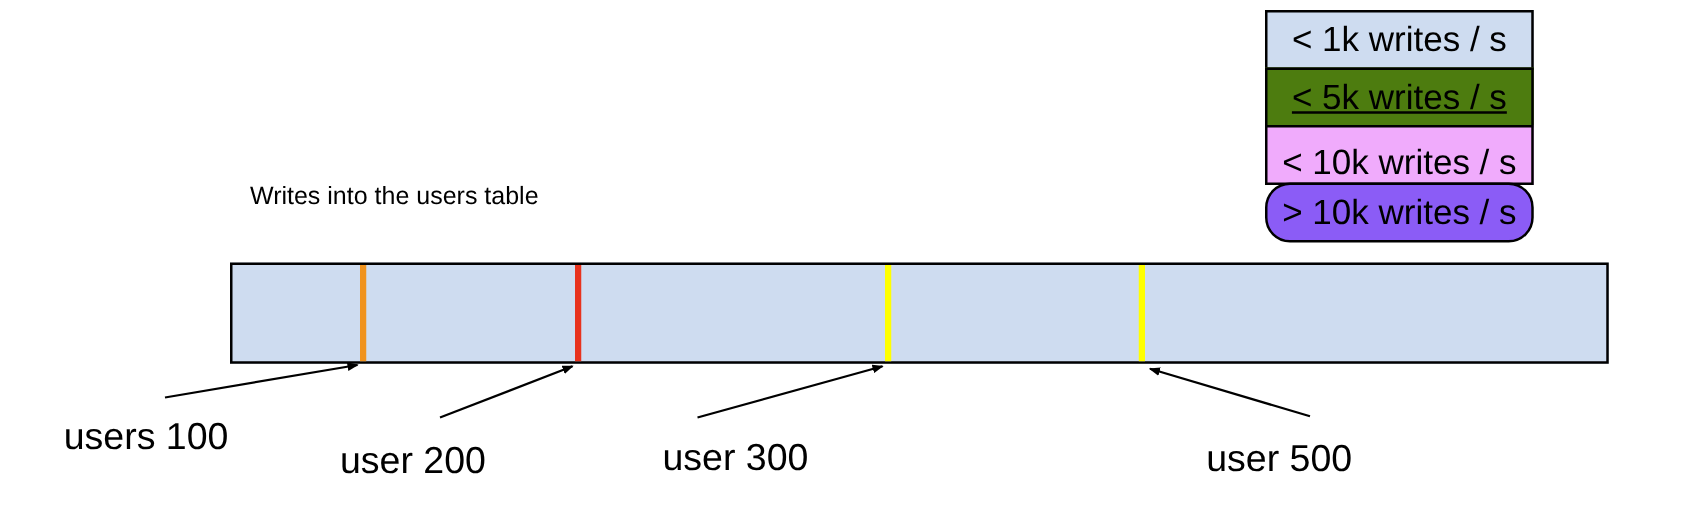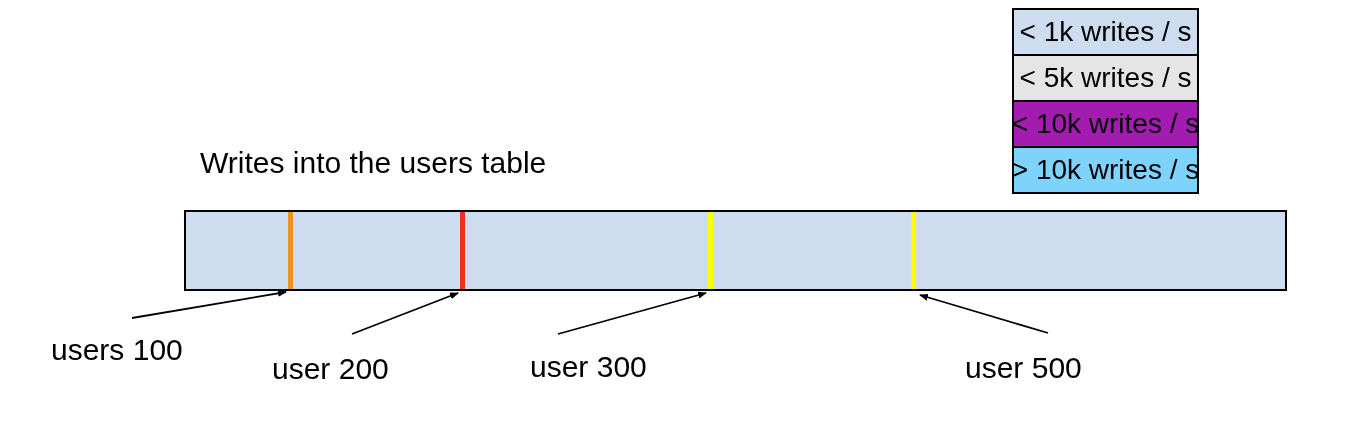--- a/index.html
+++ b/index.html
@@ -8,34 +8,34 @@
     position: relative;
     width: 1350px;
     height: 422px;
     background: #ffffff;
     overflow: hidden;
   }
   .title {
     position: absolute;
     left: 200px;
     top: 146px;
-    font-size: 30px;
+    font-size: 20px;
     color: #000000;
     white-space: nowrap;
   }
   
   .legend {
     position: absolute;
     left: 1012px;
     top: 8px;
     width: 233px;
   }
   .legend-row {
     box-sizing: border-box;
-    width: 187px;
+    width: 215px;
     height: 48px;
     border: 2px solid #000000;
     display: flex;
     align-items: center;
     justify-content: center;
     font-size: 28px;
     color: #000000;
     white-space: nowrap;
   }
   .legend-row + .legend-row { margin-top: -2px; }
@@ -83,27 +83,27 @@
 <body>
 
 <div class="canvas">
 
   <div class="title">Writes into the users table</div>
 
   <div class="legend">
     <div class="legend-row" style="background-color: rgb(206, 220, 240);">
       <span>&lt; 1k writes / s</span>
     </div>
-    <div class="legend-row" style="background-color: #e5e5e5;">
+    <div class="legend-row" style="background-color: #4d7c0f; text-decoration: underline;">
       <span>&lt; 5k writes / s</span>
     </div>
-    <div class="legend-row" style="background-color: #a21caf;">
+    <div class="legend-row" style="background-color: #f0abfc; align-items: flex-end;">
       <span>&lt; 10k writes / s</span>
     </div>
-    <div class="legend-row" style="background-color: #7dd3fc;">
+    <div class="legend-row" style="background-color: #8b5cf6; border-radius: 20px;">
       <span>&gt; 10k writes / s</span>
     </div>
   </div>
 
   <div class="bar" style="background-color: rgb(206, 220, 240);">
     <div class="marker marker-1" style="background-color: rgb(240, 147, 30);"></div>
     <div class="marker marker-2" style="background-color: rgb(232, 50, 29);"></div>
     <div class="marker marker-3" style="background-color: rgb(255, 255, 0);"></div>
     <div class="marker marker-4" style="background-color: rgb(255, 255, 0);"></div>
   </div>

